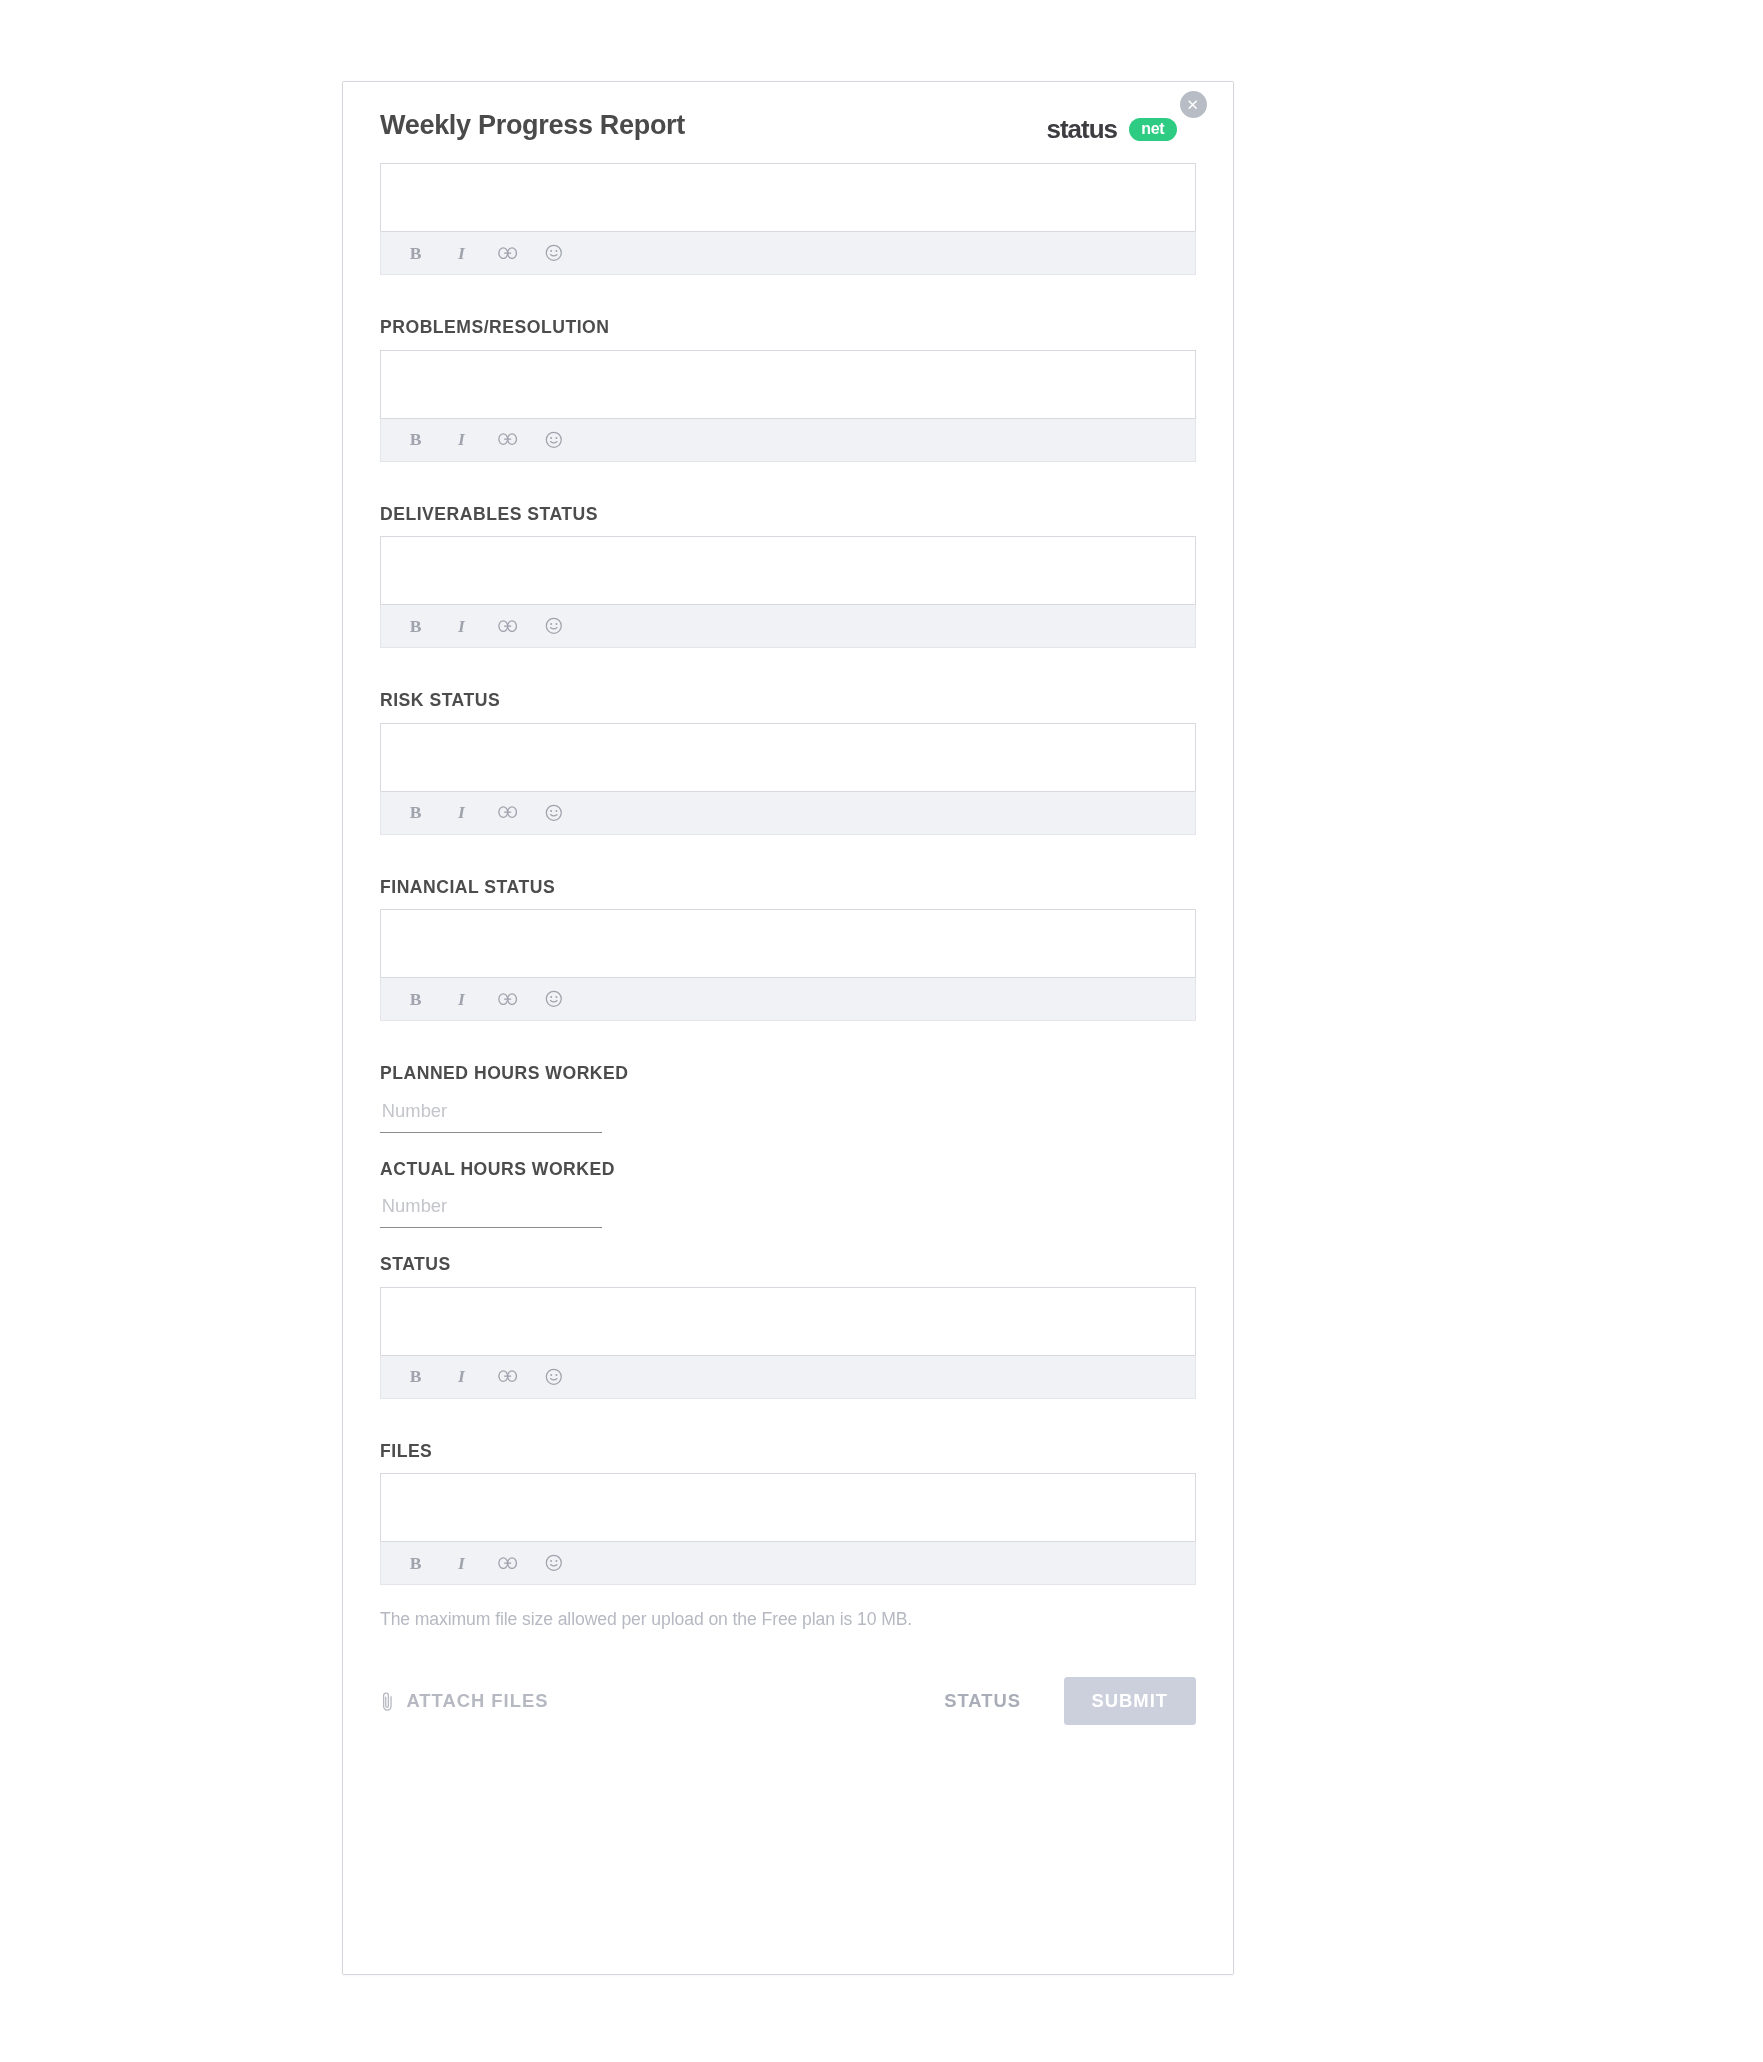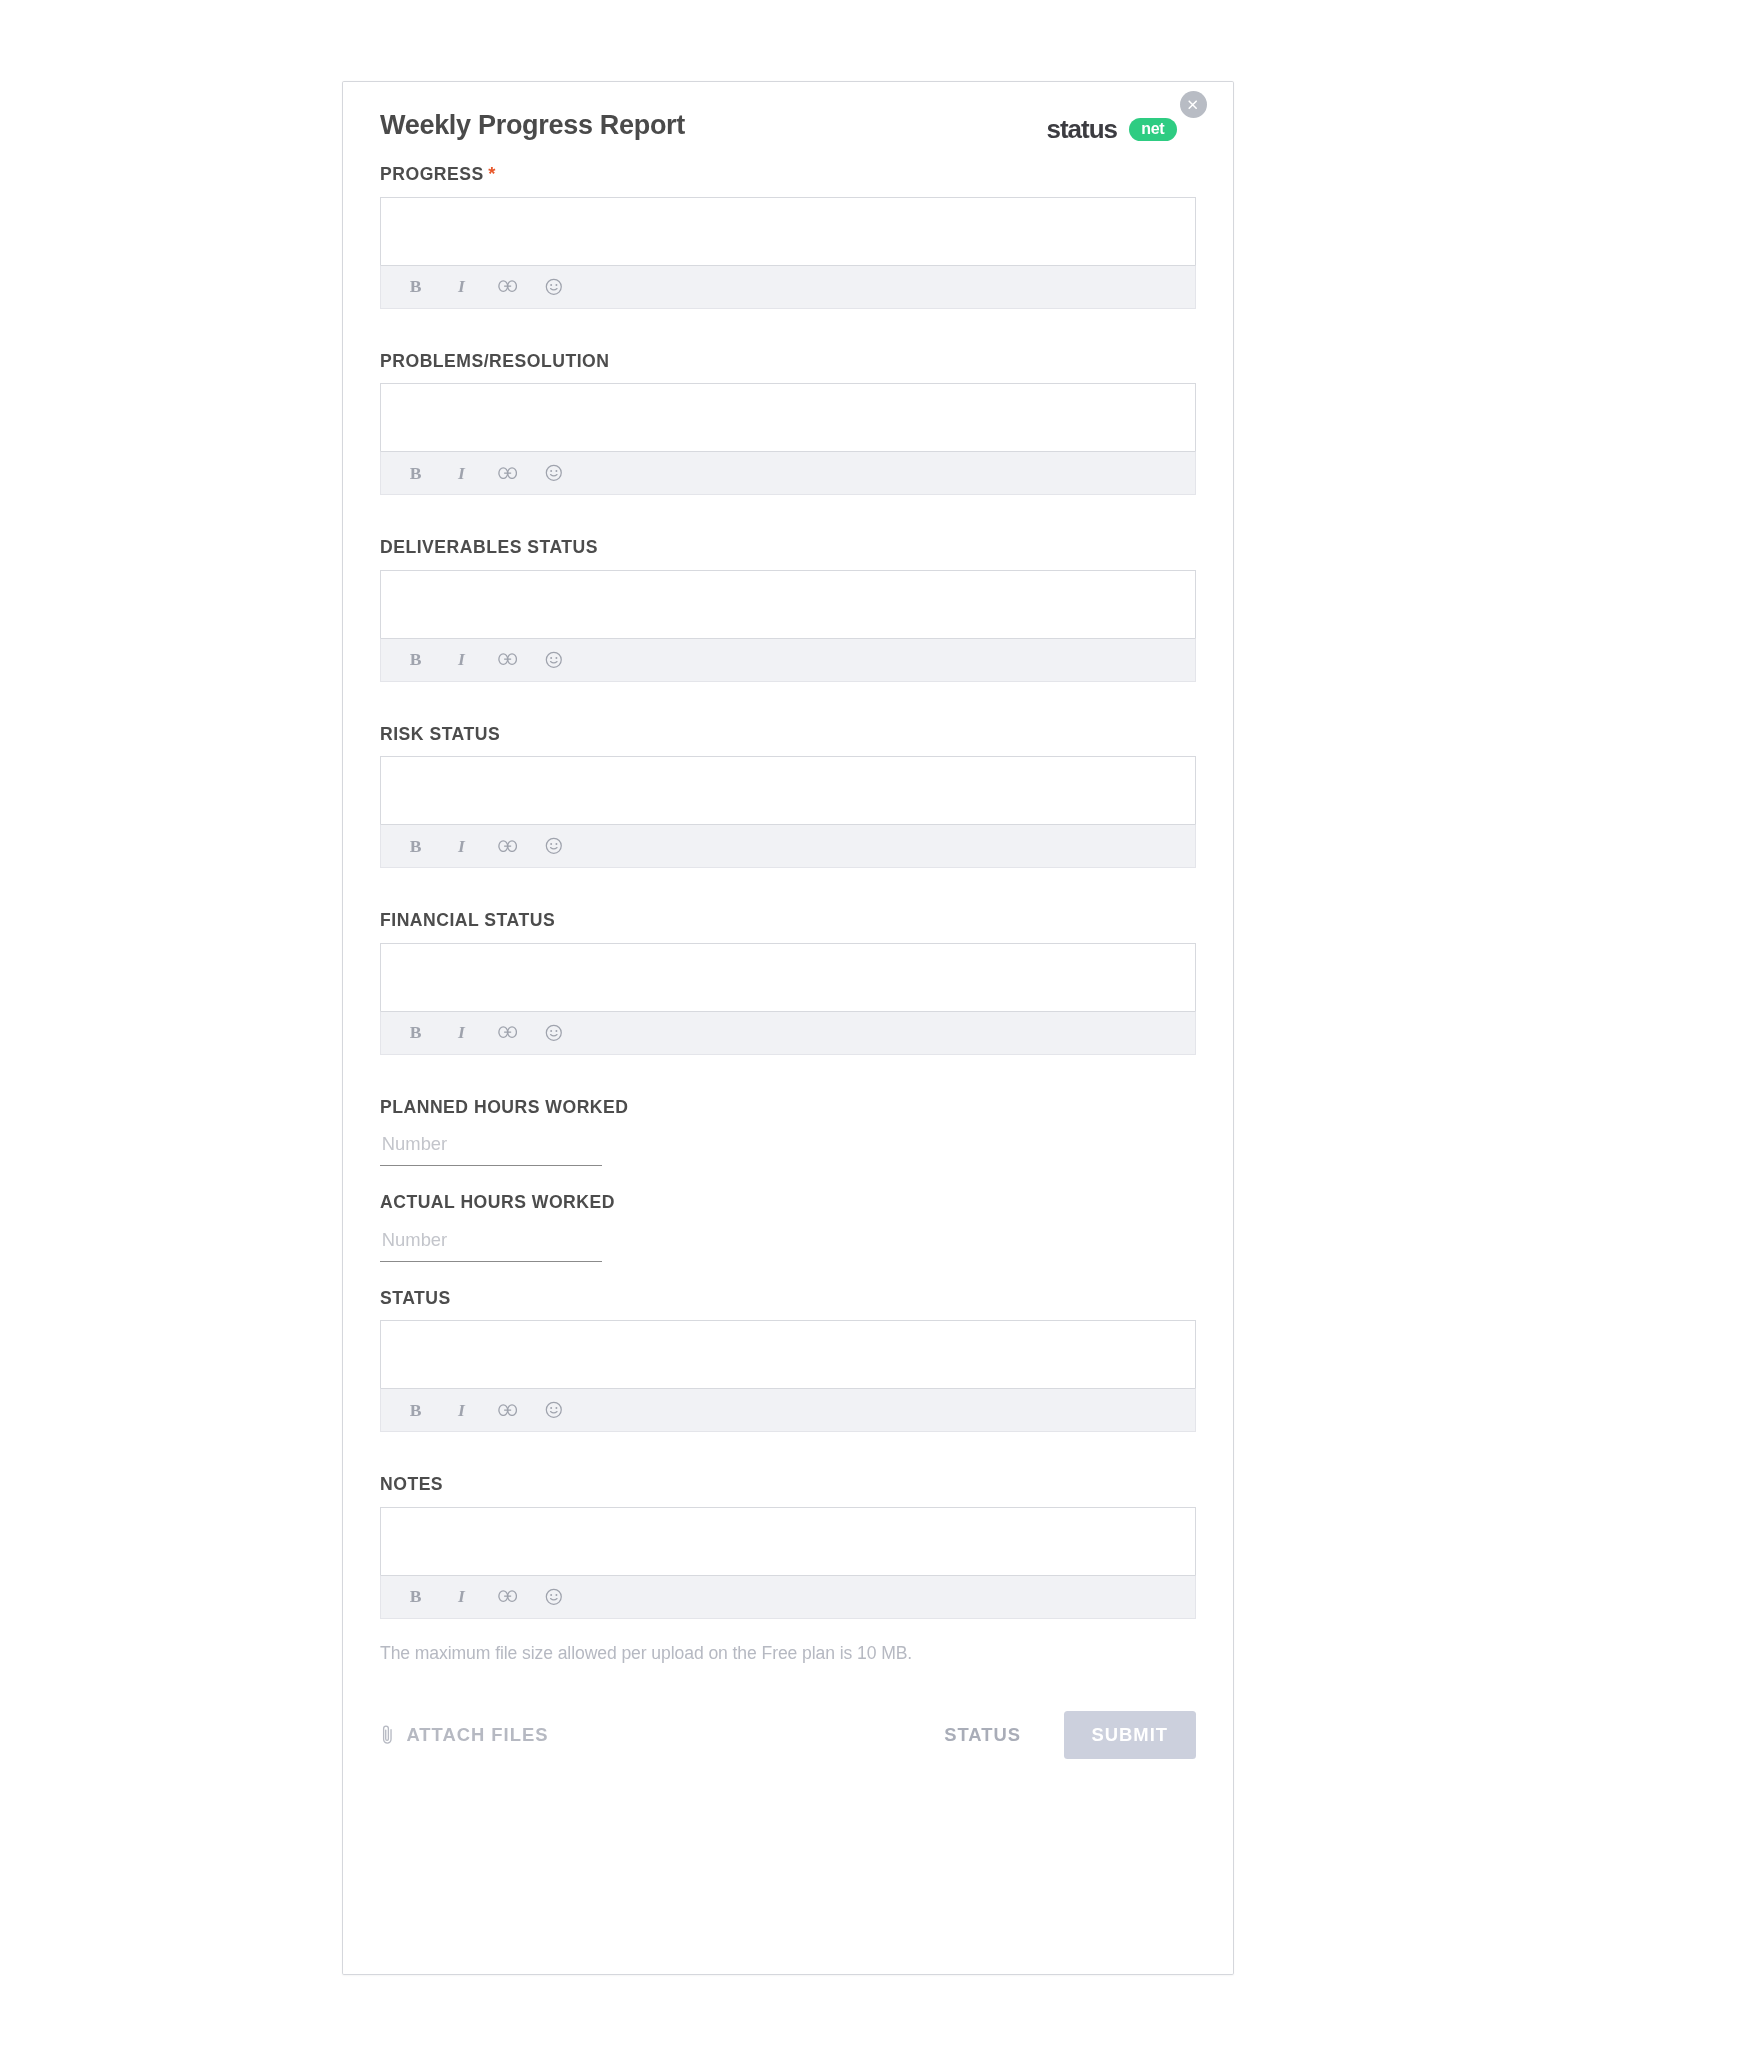--- a/index.html
+++ b/index.html
@@ -261,21 +261,20 @@
         <button class="close-btn">
           <span>
             <svg width="11.4" height="11.4" viewBox="0 0 13 13">
               <path d="M2.5 2.5 L10.5 10.5 M10.5 2.5 L2.5 10.5" stroke="#ffffff" stroke-width="1.8" stroke-linecap="round"></path>
             </svg>
           </span>
         </button>
       </div>
 
       <div class="field">
-        <label class="field-label"><span>PROGRESS</span><span class="req-star">*</span></label>
         <div class="editor">
           <div class="editor-area" contenteditable="true" style=""></div>
           <div class="editor-toolbar">
             <span class="tb-icon tb-bold">B</span>
             <span class="tb-icon tb-italic">I</span>
             <span class="tb-icon">
               <svg width="19.3" height="12.3" viewBox="0 0 22 14">
                   <rect x="1" y="1" width="10" height="12" rx="6" fill="none" stroke="#9fa3ad" stroke-width="1.5"></rect>
                   <rect x="11" y="1" width="10" height="12" rx="6" fill="none" stroke="#9fa3ad" stroke-width="1.5"></rect>
                   <line x1="7" y1="7" x2="15" y2="7" stroke="#9fa3ad" stroke-width="1.5"></line>
@@ -443,21 +442,21 @@
                   <path d="M6.3 12 Q10 15.2 13.7 12" fill="none" stroke="#9fa3ad" stroke-width="1.4" stroke-linecap="round"></path>
                 </svg>
             </span>
           </div>
         </div>
       </div>
 
       <div class="gap-lg"></div>
 
       <div class="field">
-        <label class="field-label">NOTES</label>
+        <label class="field-label">FILES</label>
         <div class="editor">
           <div class="editor-area" contenteditable="true" style=""></div>
           <div class="editor-toolbar">
             <span class="tb-icon tb-bold">B</span>
             <span class="tb-icon tb-italic">I</span>
             <span class="tb-icon">
               <svg width="19.3" height="12.3" viewBox="0 0 22 14">
                   <rect x="1" y="1" width="10" height="12" rx="6" fill="none" stroke="#9fa3ad" stroke-width="1.5"></rect>
                   <rect x="11" y="1" width="10" height="12" rx="6" fill="none" stroke="#9fa3ad" stroke-width="1.5"></rect>
                   <line x1="7" y1="7" x2="15" y2="7" stroke="#9fa3ad" stroke-width="1.5"></line>

